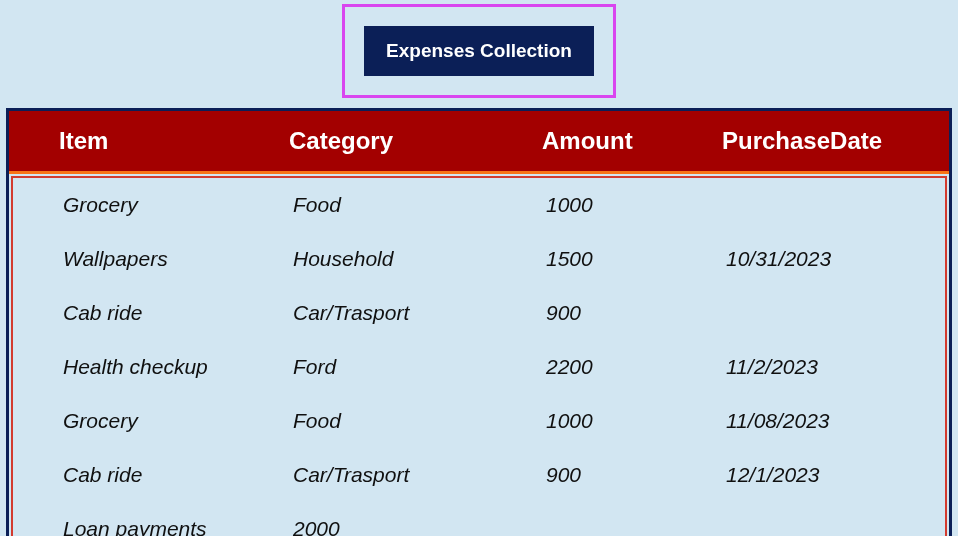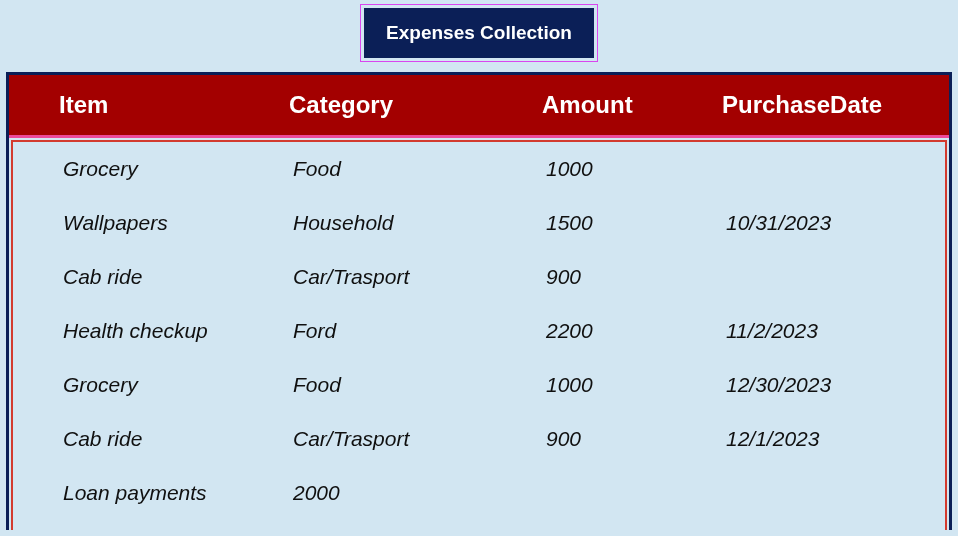--- a/index.html
+++ b/index.html
@@ -14,22 +14,22 @@
     font-family: "Segoe UI", Arial, sans-serif;
     overflow: hidden;
   }
   .title-wrap {
     display: flex;
     justify-content: center;
     padding-top: 4px;
     padding-bottom: 10px;
   }
   .title-outline {
-    border: 1px solid #d946ef;
-    padding: 3px;
+    border: 3px solid #d946ef;
+    padding: 19px;
   }
   .title-button {
     background: #0b1f57;
     color: #ffffff;
     font-weight: 700;
     font-size: 19px;
     padding: 14px 22px;
     border: none;
     cursor: pointer;
   }
@@ -38,21 +38,21 @@
     border: 3px solid #0b1f57;
     border-bottom: none;
   }
   .header-row {
     background: #a30000;
     color: #ffffff;
     font-weight: 700;
     font-size: 24px;
     display: flex;
     padding: 16px 0 16px 50px;
-    border-bottom: 3px solid #ec4899;
+    border-bottom: 3px solid #f97316;
   }
   .col-item { width: 230px; }
   .col-category { width: 253px; }
   .col-amount { width: 180px; }
   .col-date { flex: 1; }
   .body-outline {
     border: 2px solid #d33b2f;
     margin: 2px;
     border-bottom: none;
     padding-bottom: 10px;
@@ -101,21 +101,21 @@
     <div class="data-row">
       <div class="col-item">Health checkup</div>
       <div class="col-category">Ford</div>
       <div class="col-amount">2200</div>
       <div class="col-date">11/2/2023</div>
     </div>
     <div class="data-row">
       <div class="col-item">Grocery</div>
       <div class="col-category">Food</div>
       <div class="col-amount">1000</div>
-      <div class="col-date">12/30/2023</div>
+      <div class="col-date">11/08/2023</div>
     </div>
     <div class="data-row">
       <div class="col-item">Cab ride</div>
       <div class="col-category">Car/Trasport</div>
       <div class="col-amount">900</div>
       <div class="col-date">12/1/2023</div>
     </div>
     <div class="data-row">
       <div class="col-item">Loan payments</div>
       <div class="col-amount">2000</div>

